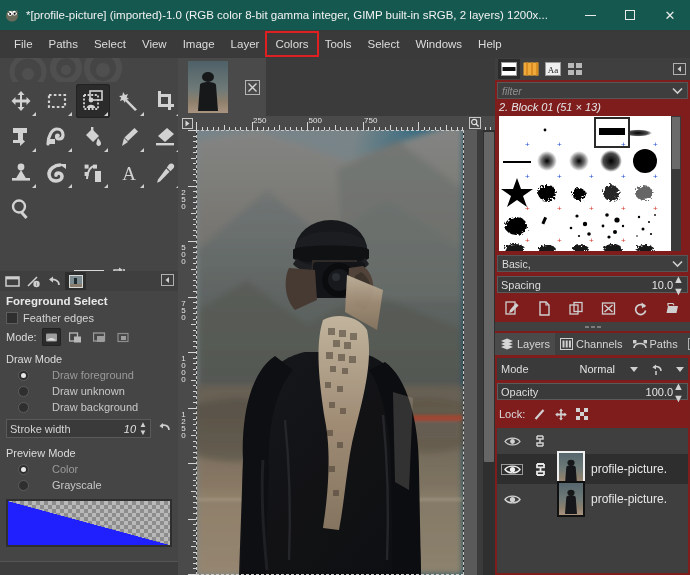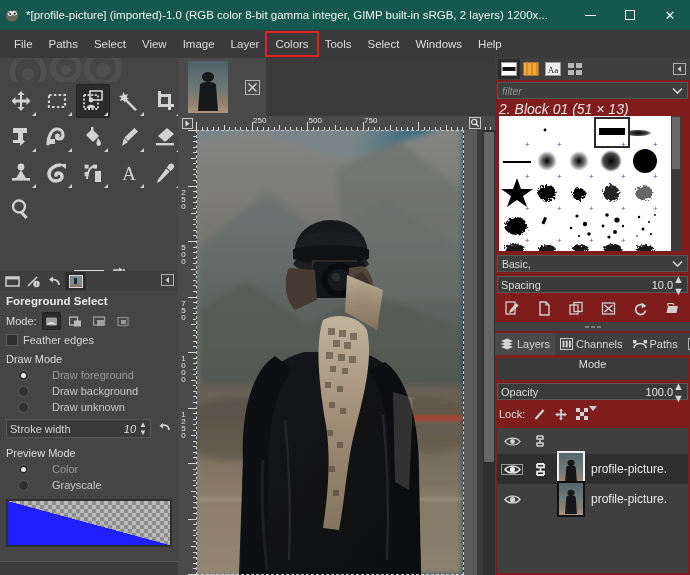--- a/index.html
+++ b/index.html
@@ -211,21 +211,21 @@
   .rd-tab.active { background:#2b2b2b; }
   .rd-tabs .sp { flex:1; }
 
   .filterrow {
     position:absolute; left:2px; top:24px; width:191px; height:17px;
     background:#3e3e3e; border:1px solid #565656; display:flex; align-items:center; padding:0 4px;
   }
   .filterrow .ph { flex:1; color:#8f8f8f; font-style:italic; font-size:10.5px; }
 
   .brushname {
-    position:absolute; left:4px; top:43px; font-style:italic; font-size:14px; color:#e6e6e6;
+    position:absolute; left:4px; top:43px; font-style:italic; font-size:11px; color:#e6e6e6;
   }
   .brushgrid {
     position:absolute; left:4px; top:58px; width:172px; height:135px; background:#fff; overflow:hidden;
   }
 
   .brushscroll { position:absolute; left:176px; top:58px; width:10px; height:135px; background:#3a3a3a; }
   .brushscroll .th { position:absolute; left:1px; top:1px; width:8px; height:52px; background:#6a6a6a; }
 
   .tagrow {
     position:absolute; left:2px; top:197px; width:191px; height:17px;
@@ -255,21 +255,21 @@
   .layerstabs {
     position:absolute; left:0; top:275px; width:195px; height:22px; background:#3f3f3f;
     display:flex; align-items:center;
   }
   .ltab { height:22px; display:flex; align-items:center; gap:3px; padding:0 5px; cursor:default; font-size:11px;}
   .ltab.active { background:#4a4a4a; }
   .layerstabs .sp { flex:1; }
 
   .moderow {
     position:absolute; left:2px; top:300px; width:191px; height:22px;
-    background:#3a3a3a; display:flex; align-items:center; padding:0 4px; gap:12px;flex-direction:column;
+    background:#3a3a3a; display:flex; align-items:center; padding:0 4px; gap:12px;
   }
   .moderow .m-lbl { color:#dcdcdc; }
   .moderow .m-val { flex:1; text-align:right; color:#e4e4e4; padding-right:3px;}
   .caret { width:0;height:0;border-left:4px solid transparent;border-right:4px solid transparent;border-top:5px solid #cfcfcf;}
 
   .opacityrow {
     position:absolute; left:2px; top:325px; width:191px; height:17px;
     background:#3a3a3a; border:1px solid #5a5a5a; display:flex; align-items:center; padding:0 3px;
   }
   .opacityrow .lbl { flex:1; color:#dcdcdc; }
@@ -520,20 +520,25 @@
           <rect x="0.5" y="0.5" width="12" height="11" fill="none" stroke="#b0b0b0"></rect>
           <path d="M8 3 L4.5 6 L8 9 Z" fill="#cfcfcf"></path>
         </svg>
     </div>
   </div>
 
   <div class="tooloptions">
     <div class="to-title">Foreground Select</div>
 
     <div class="row">
+      <span class="chk"></span>
+      <span>Feather edges</span>
+    </div>
+
+    <div class="row">
       <span class="mode-label">Mode:</span>
       <div class="mode-btn active">
         <svg width="13" height="11" viewBox="0 0 13 11">
             <rect x="1" y="1.5" width="11" height="8" rx="1" fill="#9d9d9d"></rect>
             <path d="M2 8.5 C3.5 5 9 5 11 8.5 Z" fill="#e0e0e0"></path>
           </svg>
       </div>
       <div class="mode-btn">
         <svg width="13" height="11" viewBox="0 0 13 11">
             <rect x="0.5" y="1" width="8" height="8" fill="none" stroke="#b9b9b9" stroke-width="1.3"></rect>
@@ -547,37 +552,32 @@
           </svg>
       </div>
       <div class="mode-btn">
         <svg width="13" height="11" viewBox="0 0 13 11">
             <rect x="1" y="1.5" width="10" height="8" fill="none" stroke="#8d8d8d" stroke-width="1.2"></rect>
             <rect x="4" y="4" width="5" height="4" fill="#9d9d9d"></rect>
           </svg>
       </div>
     </div>
 
-    <div class="row">
-      <span class="chk"></span>
-      <span>Feather edges</span>
-    </div>
-
     <div class="grouphdr">Draw Mode</div>
     <div class="radiorow">
       <span class="radio on"></span>
       <span class="radio-lbl dim">Draw foreground</span>
     </div>
     <div class="radiorow">
       <span class="radio"></span>
-      <span class="radio-lbl">Draw background</span>
+      <span class="radio-lbl">Draw unknown</span>
     </div>
     <div class="radiorow">
       <span class="radio"></span>
-      <span class="radio-lbl">Draw unknown</span>
+      <span class="radio-lbl">Draw background</span>
     </div>
 
     <div class="spinrow">
       <div class="spin">
         <span>Stroke width</span>
         <span style="display:flex;align-items:center;">
           <span class="sv">10</span>
           <span class="stick">▲<br>▼</span>
         </span>
       </div>

